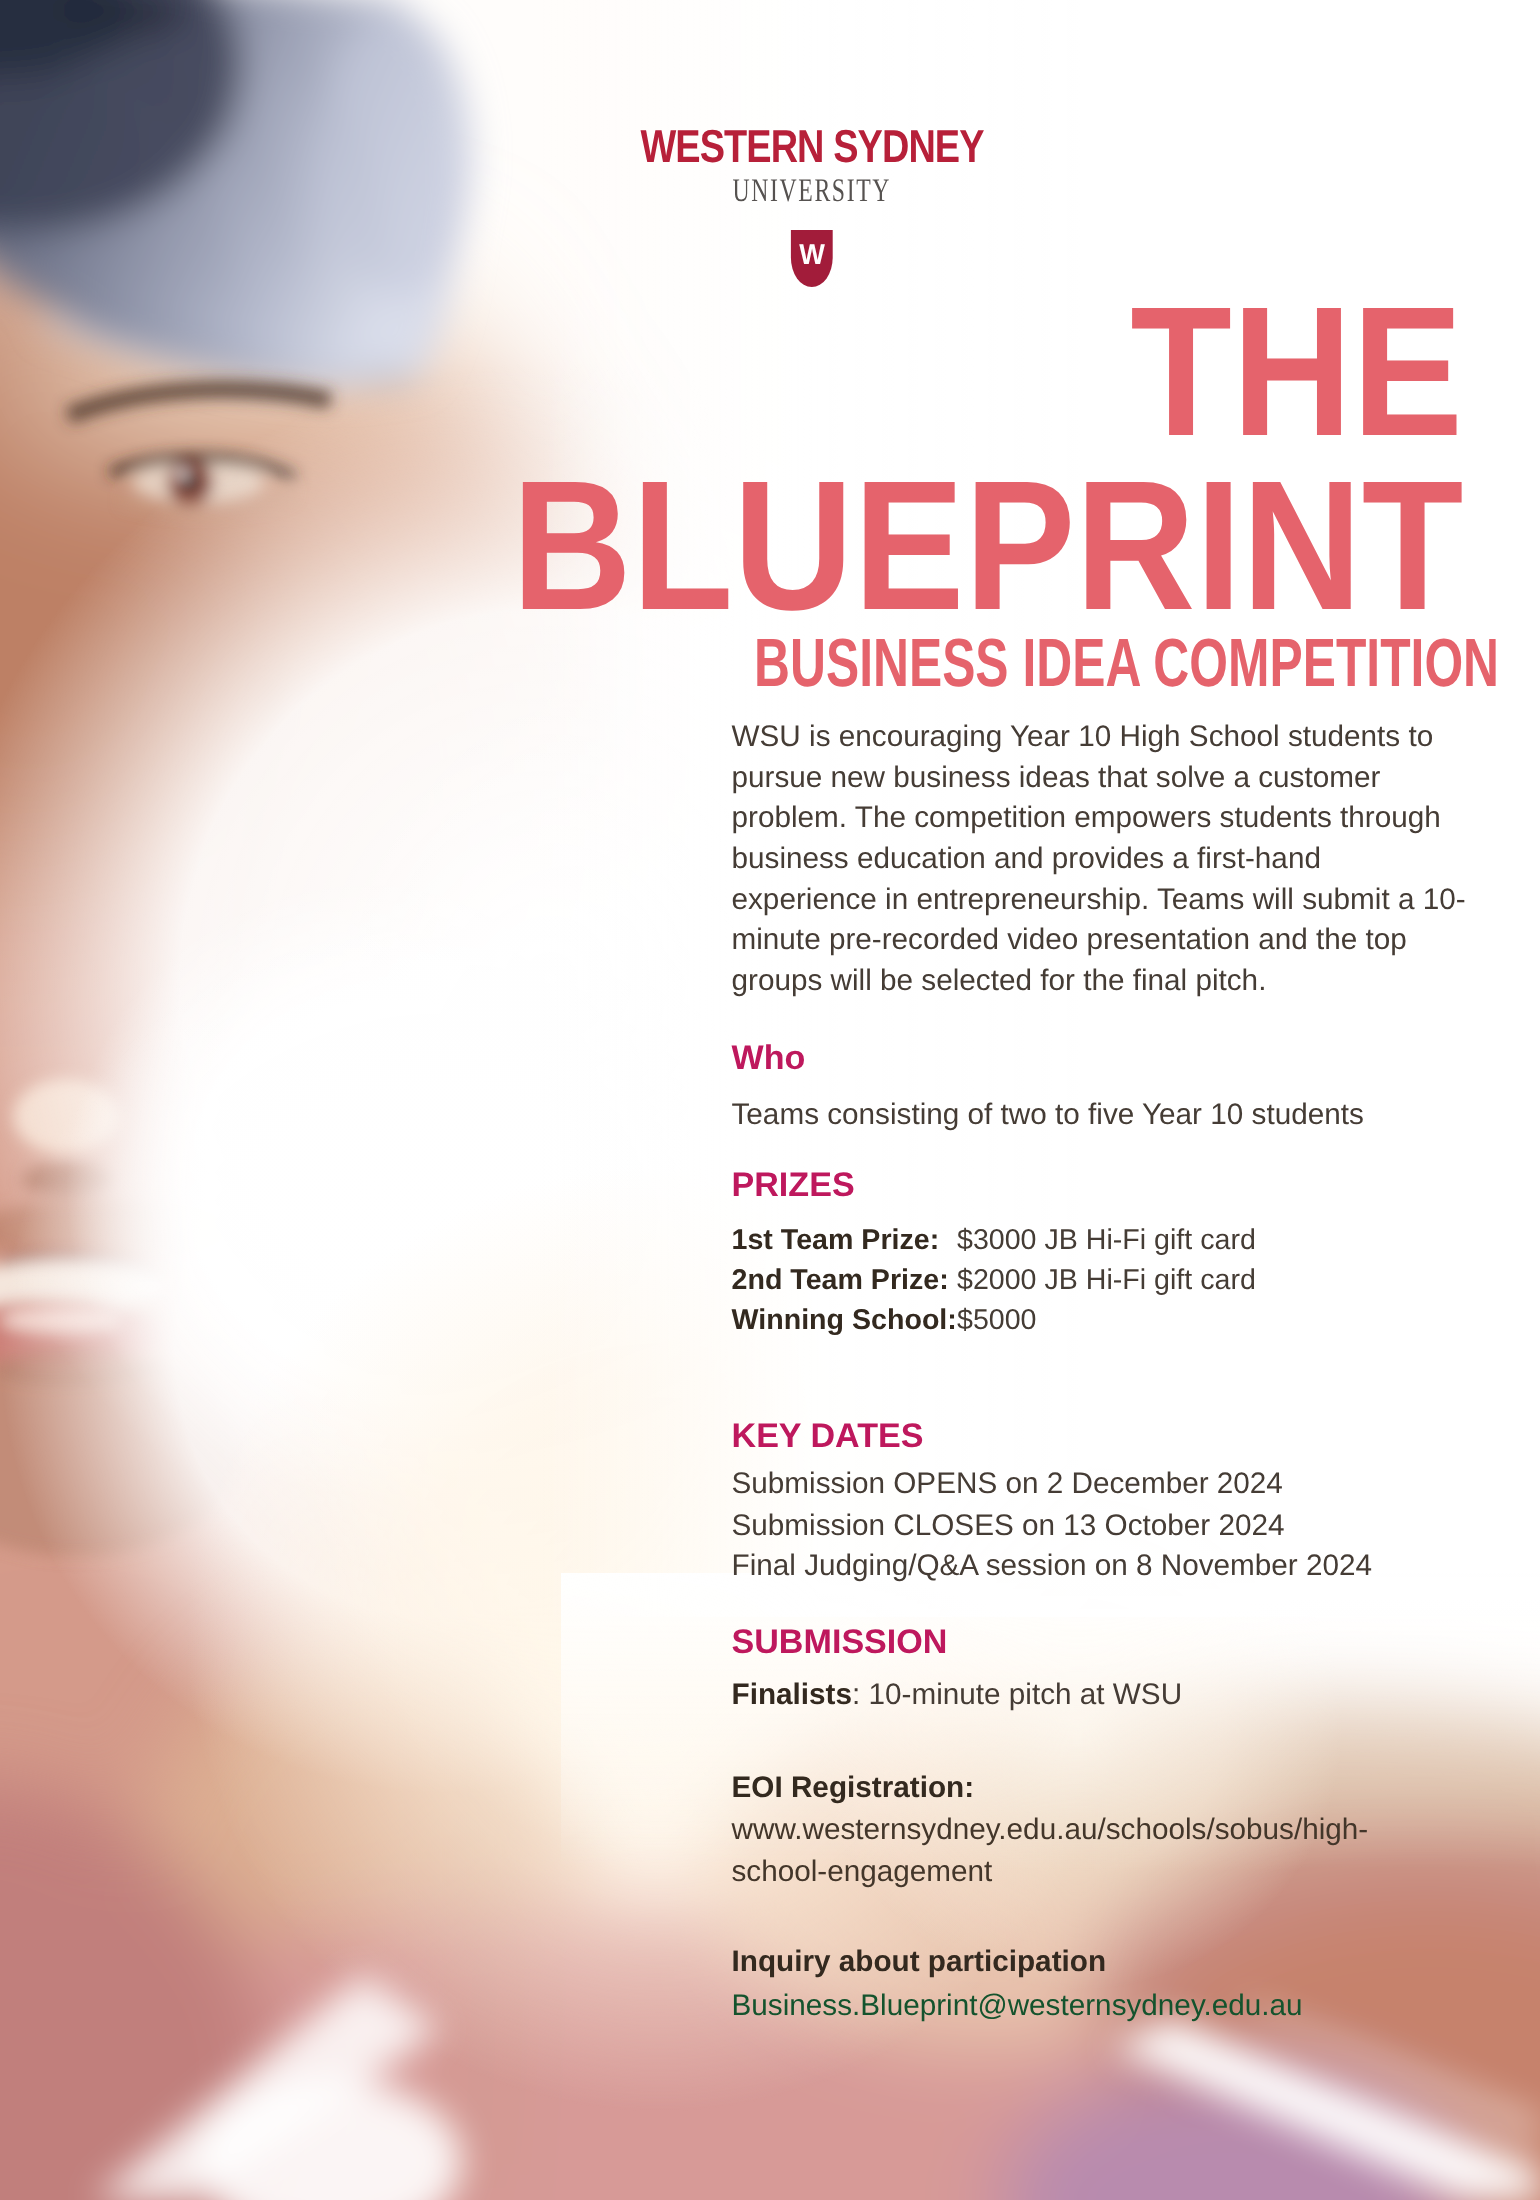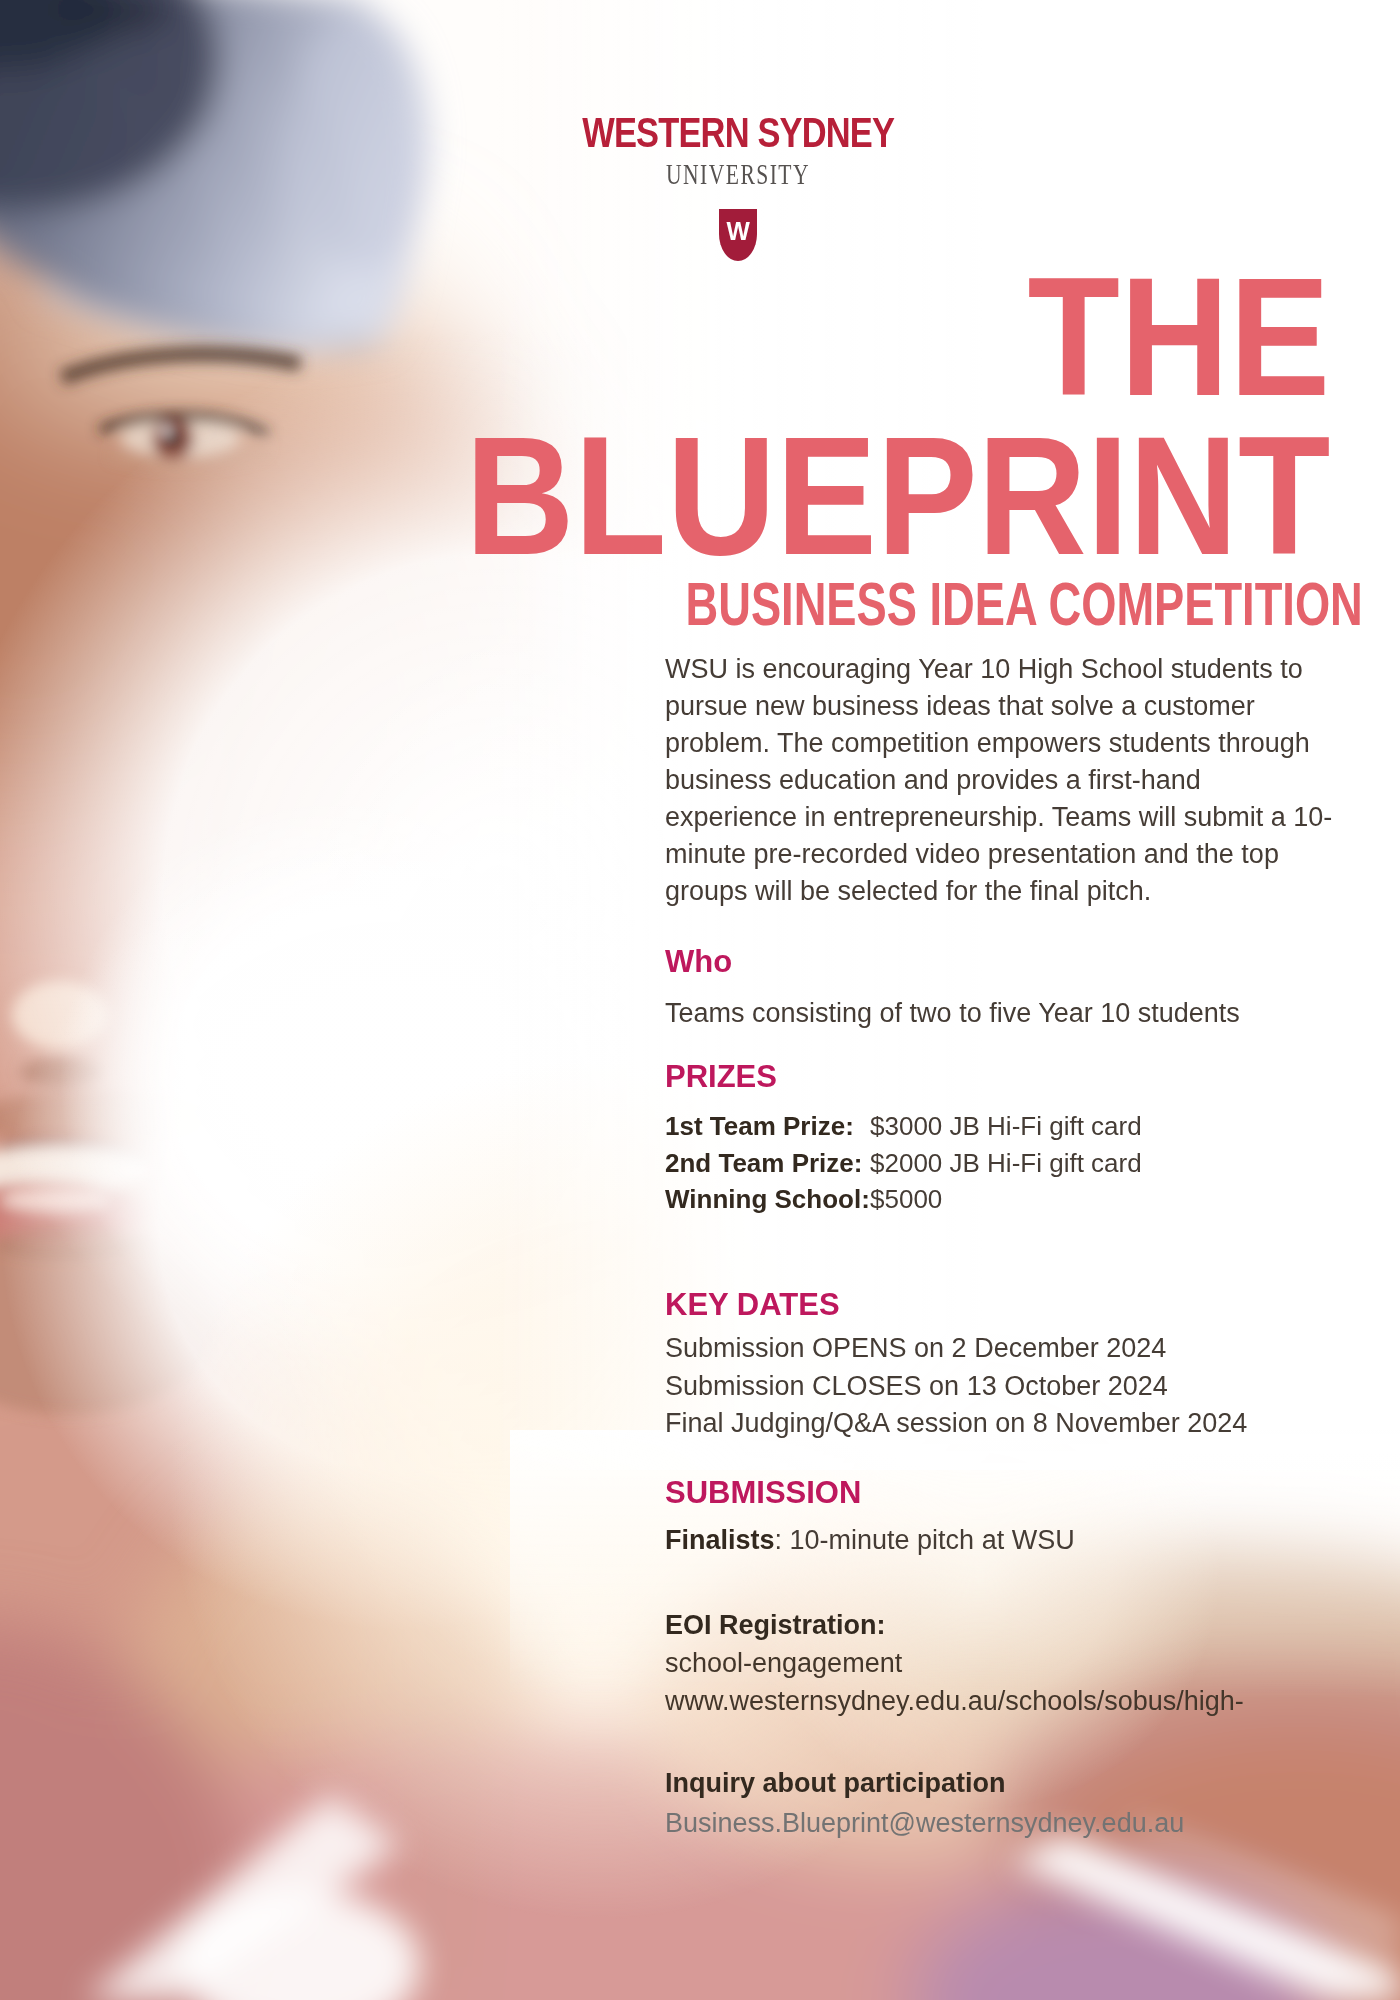--- a/index.html
+++ b/index.html
@@ -38,21 +38,21 @@
   .prow{display:flex;line-height:36.5px;font-size:26px;}
   .plabel{width:205px;font-weight:bold;color:#33291f;}
   .pval{color:#453c35;}
   .kd-h{top:1289px;}
   .kd{top:1330px;width:680px;line-height:37.5px;}
   .sub-h{top:1477px;}
   .fin{top:1522px;width:660px;}
   .eoi-h{top:1610px;font-size:27px;}
   .url{top:1645px;width:680px;line-height:37.5px;color:#43362a;}
   .inq-h{top:1768px;font-size:27px;}
-  .email{top:1805px;width:680px;color:#737373;}
+  .email{top:1805px;width:680px;color:#14532d;}
 </style>
 </head>
 <body>
 
 <div class="page">
 
   <svg class="photo" viewBox="0 0 1400 2000" aria-hidden="true">
     <defs>
       <filter id="b70" x="-60%" y="-60%" width="220%" height="220%">
           <feGaussianBlur stdDeviation="70"></feGaussianBlur>
@@ -210,20 +210,20 @@
     <div>Final Judging/Q&amp;A session on 8 November 2024</div>
   </div>
 
   <div class="abs col sec-h sub-h">SUBMISSION</div>
   <div class="abs col fin body-t">
     <span class="bold-d">Finalists</span><span>: 10-minute pitch at WSU</span>
   </div>
 
   <div class="abs col eoi-h bold-d">EOI Registration:</div>
   <div class="abs col url body-t">
+    <div>www.westernsydney.edu.au/schools/sobus/high-</div>
     <div>school-engagement</div>
-    <div>www.westernsydney.edu.au/schools/sobus/high-</div>
   </div>
 
   <div class="abs col inq-h bold-d">Inquiry about participation</div>
   <div class="abs col email body-t">Business.Blueprint@westernsydney.edu.au</div>
 
 </div>
 
 </body></html>

